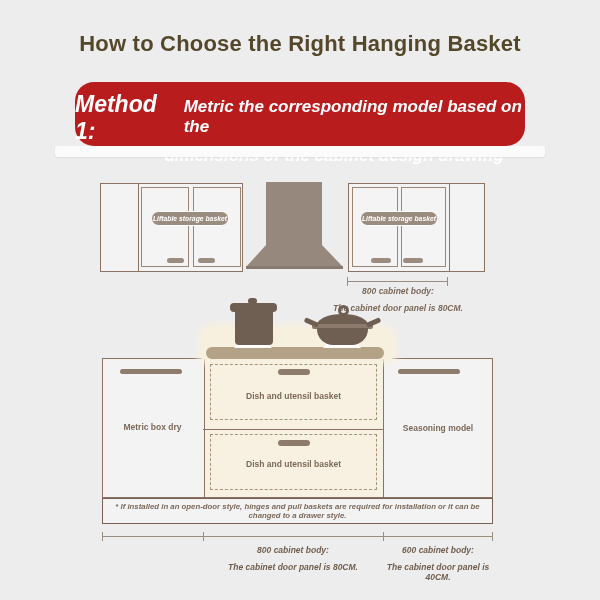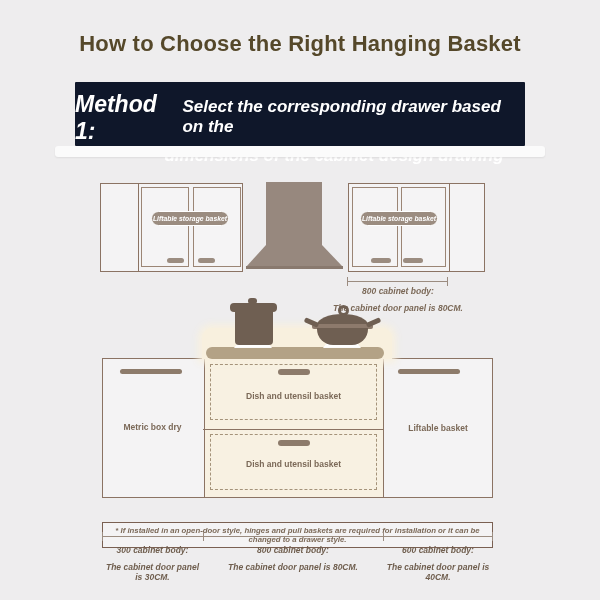--- a/index.html
+++ b/index.html
@@ -14,21 +14,21 @@
   
   .title {
     left:0; top:31px; width:100%; text-align:center;
     font-size:22px; font-weight:bold; color:#55482a;
     letter-spacing:0.2px;
   }
 
   
   .banner {
     left:75px; top:82px; width:450px; height:64px;
-    background:#0f172a; border-radius:1px; color:#fff;
+    background:#b91c1c; border-radius:19px; color:#fff;
     font-style:italic; font-weight:bold; padding-top:9px;
   }
   .banner-line1 { display:flex; justify-content:center; align-items:baseline; gap:8px; }
   .banner-method { font-size:23px; }
   .banner-rest { font-size:17px; }
   .banner-line2 { text-align:center; font-size:17px; transform:translateX(34px); margin-top:1px; }
   .shelf {
     left:55px; top:146px; width:490px; height:11px;
     background:#fbfbfb; border-radius:3px; box-shadow:0 1px 2px rgba(0,0,0,0.07);
   }
@@ -66,37 +66,37 @@
 
   
   .lbl { font-size:8.5px; font-weight:bold; color:#7b6958; text-align:center; }
   .cream-mid { position:absolute; left:101px; top:0; bottom:0; width:180px;
                background:#f8f1e2; border-left:1px solid #8b7363; border-right:1px solid #8b7363; }
   .dashed-box { position:absolute; border:1px dashed #a5937a; }
   .note-box {
     left:102px; top:498px; width:391px; height:26px;
     border:1.5px solid #7a6052; background:#f4f3f4;
     display:flex; align-items:center; justify-content:center;
-    font-size:7.8px; font-weight:bold; font-style:italic; color:#7b6958; text-align:center;margin-top:24px;
+    font-size:7.8px; font-weight:bold; font-style:italic; color:#7b6958; text-align:center;
   }
 
   .bm-title { font-size:8.5px; font-weight:bold; font-style:italic; color:#6f5e4e; text-align:center; margin-bottom:7px; }
   .bm-desc  { font-size:8.5px; font-weight:bold; font-style:italic; color:#6f5e4e; text-align:center; }
 </style>
 </head>
 <body>
 
 <div class="canvas">
 
   <div class="abs title">How to Choose the Right Hanging Basket</div>
 
   <div class="abs banner">
     <div class="banner-line1">
       <span class="banner-method">Method 1:</span>
-      <span class="banner-rest">Select the corresponding drawer based on the</span>
+      <span class="banner-rest">Metric the corresponding model based on the</span>
     </div>
     <div class="banner-line2">dimensions of the cabinet design drawing</div>
   </div>
   <div class="abs shelf"></div>
 
   <div class="abs cab" style="left:100px; top:183px; width:143px; height:89px;">
     <div class="abs vline" style="left:37px; top:0; bottom:0;"></div>
     <div class="door" style="left:40px; top:3px; width:48px; height:80px;"></div>
     <div class="door" style="left:92px; top:3px; width:48px; height:80px;"></div>
     <div class="pill" style="left:50px; top:27px; width:78px; height:15px;">Liftable storage basket</div>
@@ -146,44 +146,40 @@
     <div class="pot-part" style="left:304px; top:320px; width:15px; height:5px; border-radius:3px; transform:rotate(24deg);"></div>
     <div class="pot-part" style="left:366px; top:320px; width:15px; height:5px; border-radius:3px; transform:rotate(-24deg);"></div>
   </div>
 
   <div class="handle-dk abs" style="left:120px; top:369px; width:62px; height:5px;"></div>
   <div class="handle-dk abs" style="left:398px; top:369px; width:62px; height:5px;"></div>
 
   <div class="abs lbl" style="left:102px; top:419px; width:101px; line-height:17px;">
     <div>Metric box dry</div>
   </div>
-  <div class="abs lbl" style="left:383px; top:423px; width:110px;">Liftable basket</div>
+  <div class="abs lbl" style="left:383px; top:423px; width:110px;">Seasoning model</div>
 
   <div class="dashed-box abs" style="left:210px; top:364px; width:167px; height:56px;"></div>
   <div class="handle-dk abs" style="left:278px; top:369px; width:32px; height:5.5px;"></div>
   <div class="abs lbl" style="left:210px; top:391px; width:167px;">Dish and utensil basket</div>
 
   <div class="abs" style="left:203px; top:429px; width:180px; border-top:1.2px solid #8b7363;"></div>
 
   <div class="dashed-box abs" style="left:210px; top:434px; width:167px; height:56px;"></div>
   <div class="handle-dk abs" style="left:278px; top:440px; width:32px; height:5.5px;"></div>
   <div class="abs lbl" style="left:210px; top:459px; width:167px;">Dish and utensil basket</div>
 
   <div class="abs note-box">* If installed in an open-door style, hinges and pull baskets are required for installation or it can be changed to a drawer style.</div>
 
   <div class="abs mline" style="left:102px; top:536px; width:390px;"></div>
   <div class="abs mtick" style="left:102px; top:532px; height:9px;"></div>
   <div class="abs mtick" style="left:203px; top:532px; height:9px;"></div>
   <div class="abs mtick" style="left:383px; top:532px; height:9px;"></div>
   <div class="abs mtick" style="left:492px; top:532px; height:9px;"></div>
 
-  <div class="abs" style="left:102px; top:545px; width:101px;">
-    <div class="bm-title">300 cabinet body:</div>
-    <div class="bm-desc">The cabinet door panel is 30CM.</div>
-  </div>
   <div class="abs" style="left:203px; top:545px; width:180px;">
     <div class="bm-title">800 cabinet body:</div>
     <div class="bm-desc">The cabinet door panel is 80CM.</div>
   </div>
   <div class="abs" style="left:383px; top:545px; width:110px;">
     <div class="bm-title">600 cabinet body:</div>
     <div class="bm-desc">The cabinet door panel is 40CM.</div>
   </div>
 
 </div>

